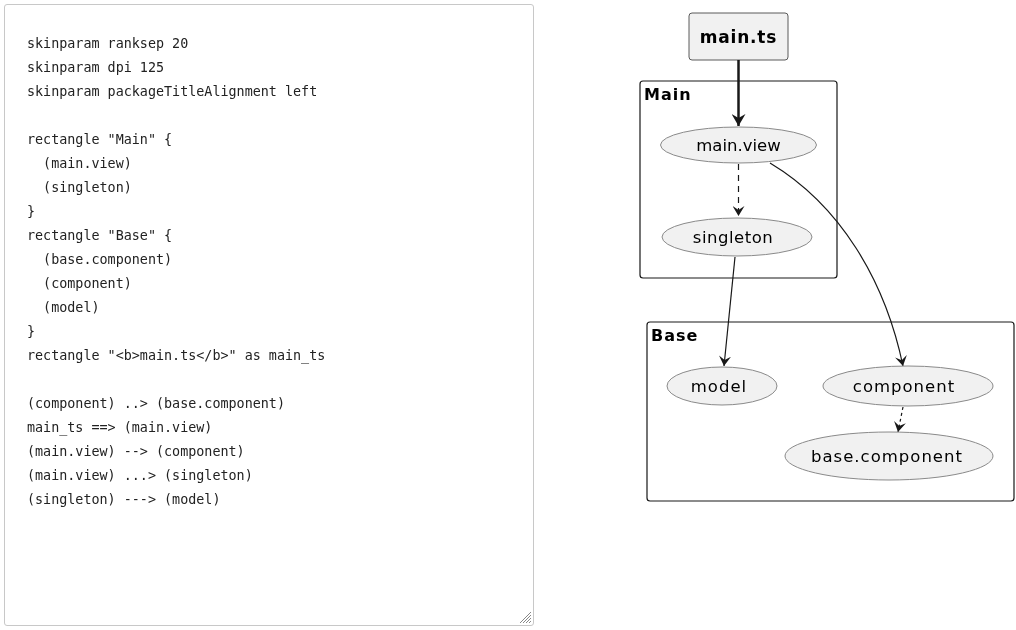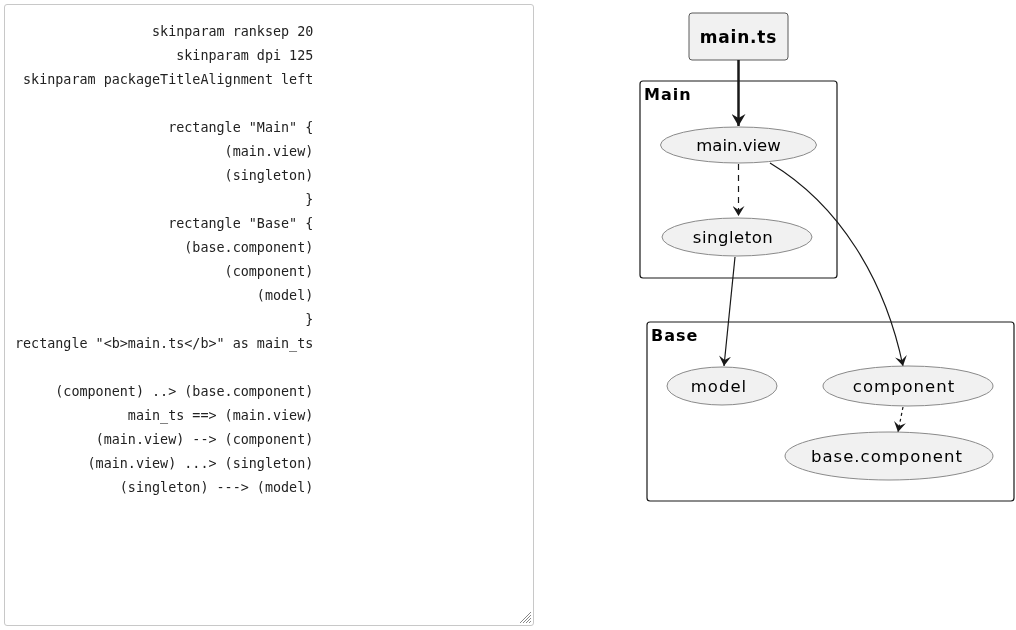--- a/index.html
+++ b/index.html
@@ -3,23 +3,23 @@
   <meta charset="utf-8">
   <style>
     html, body { margin: 0; padding: 0; background: #ffffff; }
     body { width: 1016px; height: 630px; position: relative; overflow: hidden; }
     .editor {
       position: absolute; left: 4px; top: 4px; width: 530px; height: 622px;
       border: 1px solid #c8c8c8; border-radius: 3px; box-sizing: border-box;
       background: #ffffff;
     }
     .code {
-      position: absolute; left: 10px; top: 15px; margin: 0;
+      position: absolute; left: 10px; top: 15px; margin: 12px;
       font-family: "DejaVu Sans Mono", monospace; font-size: 13.4px;
-      line-height: 24px; color: #222222; white-space: pre; text-align: right;
+      line-height: 24px; color: #222222; white-space: pre;
     }
     .code-line { display: block; height: 24px; }
     .resize-handle { position: absolute; right: 1px; bottom: 1px; width: 14px; height: 14px; }
     .diagram { position: absolute; left: 0; top: 0; }
     .diagram text { font-family: "DejaVu Sans", sans-serif; fill: #000000; }
   </style>
 </head>
 <body>
 
 <div class="editor">

